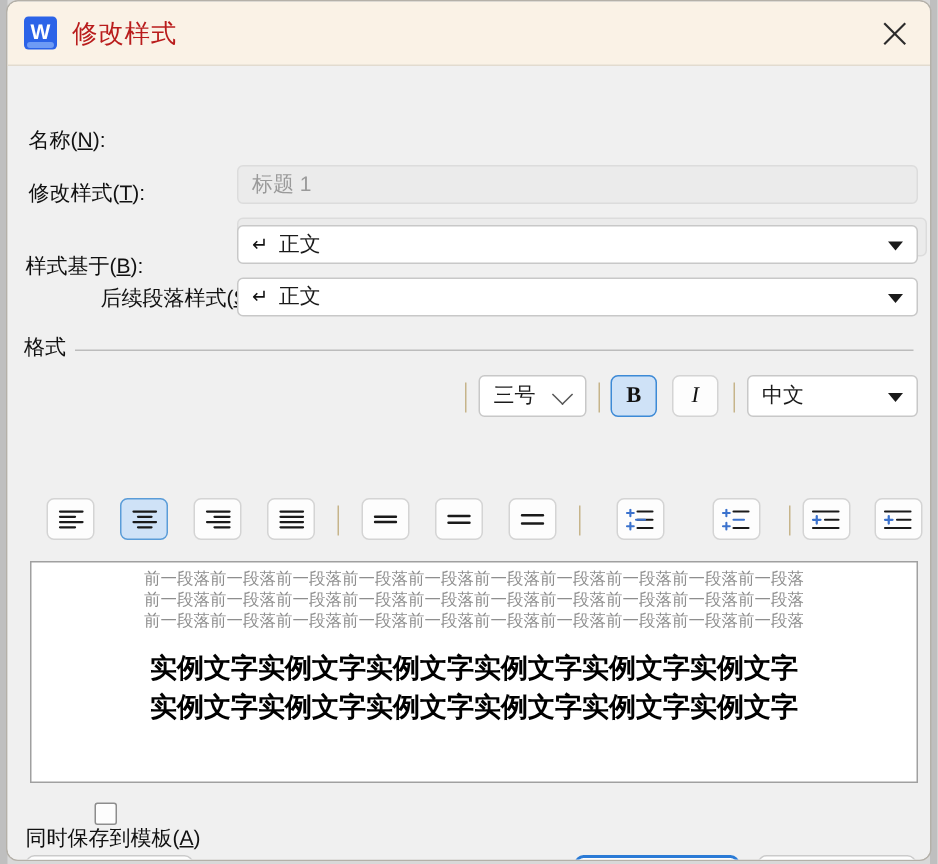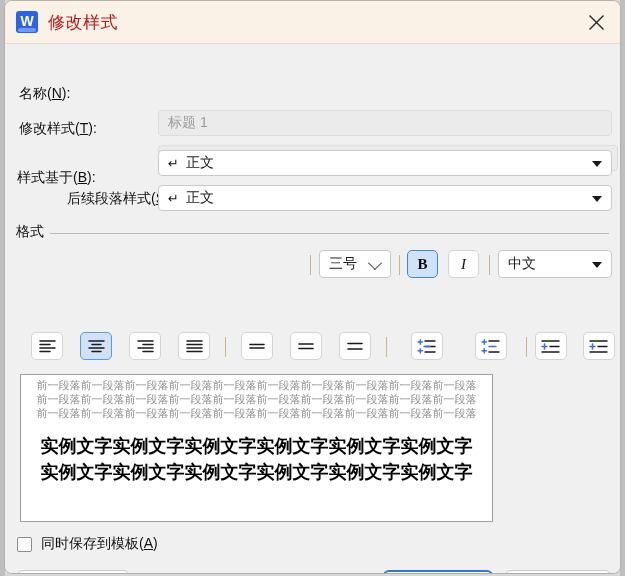--- a/index.html
+++ b/index.html
@@ -190,21 +190,21 @@
     cursor: pointer;
   }
   .fmt-btn.active { background: #cfe2f7; border-color: #3d8ad6; }
   .fmt-btn.bold { font-weight: bold; font-family: "Liberation Serif", serif; font-size: 15px; }
   .fmt-btn.italic { font-style: italic; font-family: "Liberation Serif", serif; font-size: 15px; }
 
   
   .preview {
     position: absolute;
     left: 15px; top: 330px;
-    width: 473px; height: 148px;
+    width: 592px; height: 148px;
     box-sizing: border-box;
     background: #ffffff;
     border: 1px solid #a0a0a0;
     overflow: hidden;
     padding-top: 4px;
   }
   .preview .prev-line {
     text-align: center;
     color: #8e8e8e;
     font-family: "DejaVu Serif", "Liberation Serif", serif;
@@ -223,20 +223,21 @@
   }
   .preview .sample-block { margin-top: 12px; }
 
   
   .checkrow {
     position: absolute;
     left: 12px; top: 491px;
     display: flex; align-items: center;
     font-size: 14px; color: #111;
     cursor: pointer;
+    flex-direction: column;
   }
   .checkbox {
     width: 15px; height: 15px;
     box-sizing: border-box;
     border: 1px solid #8d8d8d;
     border-radius: 2px;
     background: #fdfdfd;
     margin-right: 9px;
   }
 

